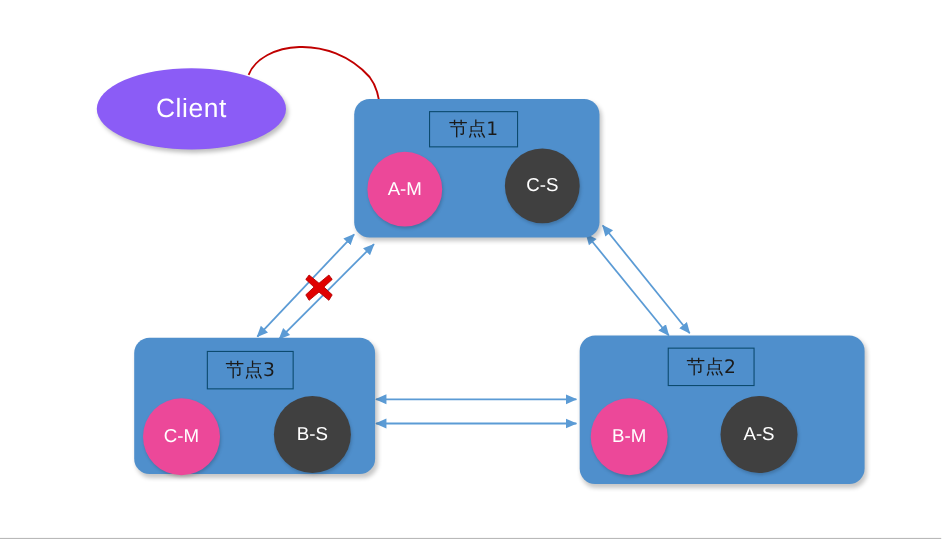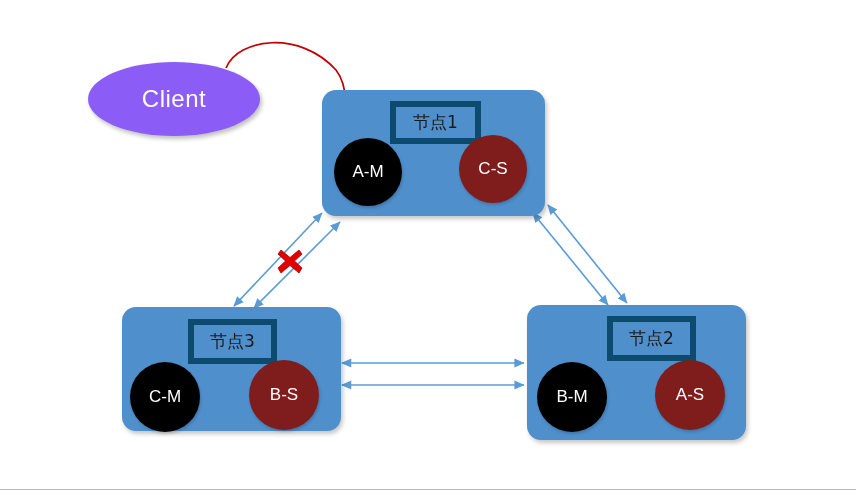--- a/index.html
+++ b/index.html
@@ -45,25 +45,25 @@
   }
   
   .node-box {
     position: absolute;
     background: #4f8fcc;
     border-radius: 14px;
     box-shadow: 2px 3px 4px rgba(0,0,0,0.22);
   }
   #node1 { left: 322px; top: 90px;  width: 223px; height: 126px; }
   #node3 { left: 122px; top: 307px; width: 219px; height: 124px; }
-  #node2 { left: 527px; top: 305px; width: 219px; height: 135px; }
+  #node2 { left: 527px; top: 305px; width: 259px; height: 135px; }
 
   .node-title-box {
     position: absolute;
-    border: 6px solid #0c4a6e;
+    border: 1px solid #0c4a6e;
     background: transparent;
     display: flex;
     align-items: center;
     justify-content: center;
     font-size: 17px;
     color: #1a1a1a;
     font-family: "DejaVu Sans", "Liberation Sans", sans-serif;
   }
   #node1 .node-title-box { left: 68px; top: 11px; width: 79px; height: 31px; }
   #node3 .node-title-box { left: 66px; top: 12px; width: 77px; height: 33px; }
@@ -72,22 +72,22 @@
   .circle {
     position: absolute;
     border-radius: 50%;
     display: flex;
     align-items: center;
     justify-content: center;
     color: #ffffff;
     font-size: 17px;
     box-shadow: 1px 2px 3px rgba(0,0,0,0.18);
   }
-  .circle.green  { background: #000000; }
-  .circle.yellow { background: #7f1d1d; }
+  .circle.green  { background: #ec4899; }
+  .circle.yellow { background: #404040; }
 
   
   #n1c1 { left: 12px;  top: 48px; width: 68px; height: 68px; }
   #n1c2 { left: 137px; top: 45px; width: 68px; height: 68px; }
   
   #n3c1 { left: 8px;   top: 55px; width: 70px; height: 70px; }
   #n3c2 { left: 127px; top: 53px; width: 70px; height: 70px; }
   
   #n2c1 { left: 10px;  top: 57px; width: 70px; height: 70px; }
   #n2c2 { left: 128px; top: 55px; width: 70px; height: 70px; }

